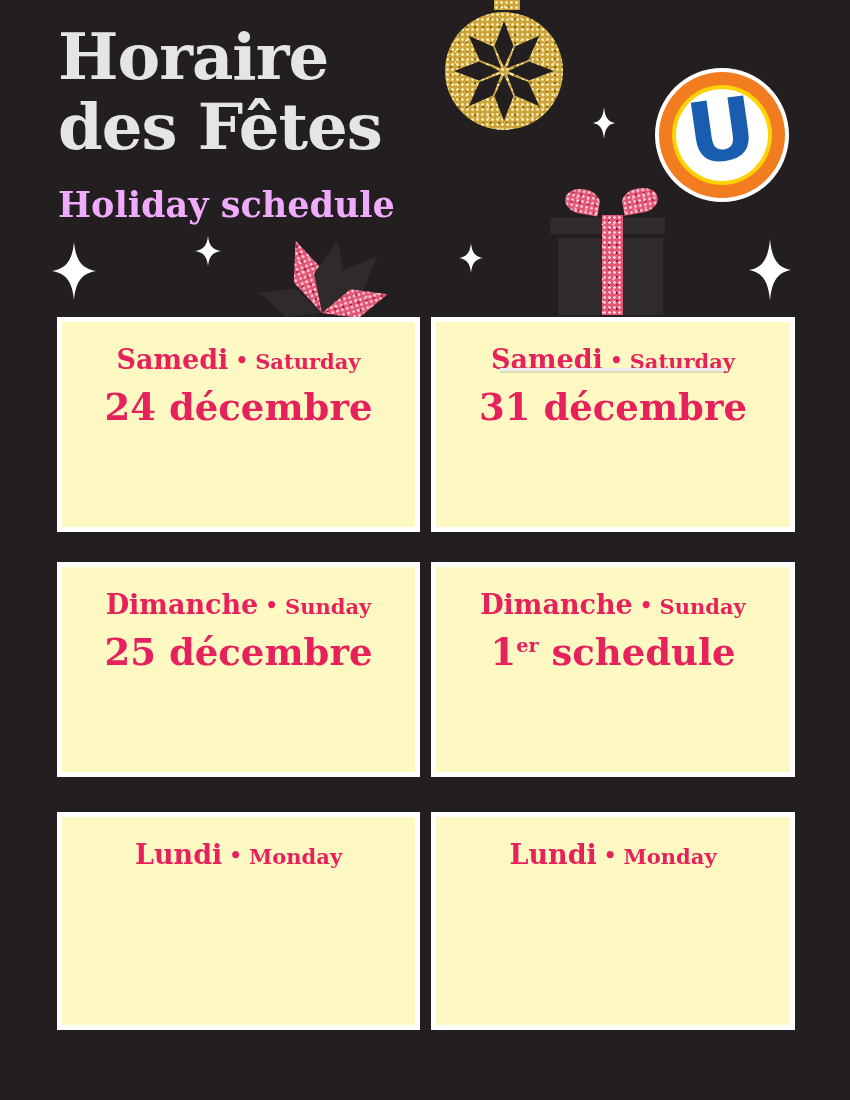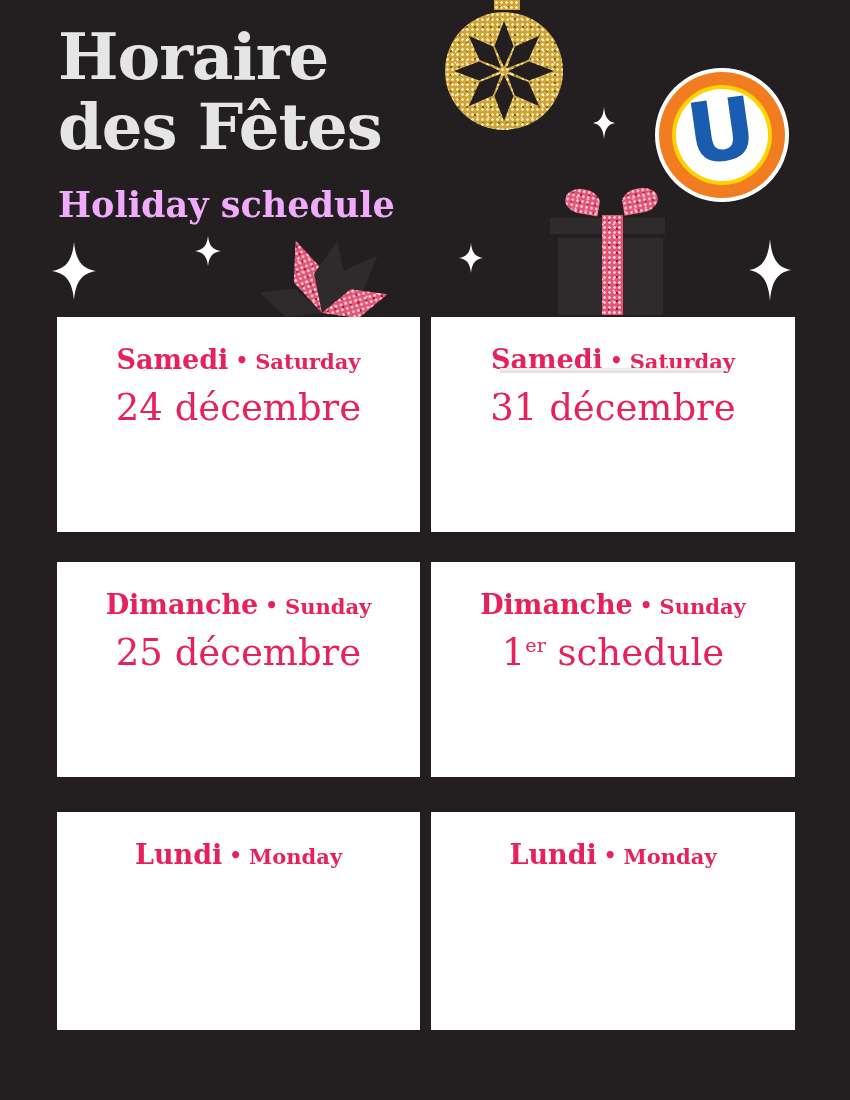--- a/index.html
+++ b/index.html
@@ -70,28 +70,28 @@
     -webkit-clip-path:polygon(50% 0,100% 50%,50% 100%,0 50%);
     clip-path:polygon(50% 0,100% 50%,50% 100%,0 50%);
   }
   .petal.dark{background:#2f2b2c;}
 
   
   .sparkle svg{display:block;width:100%;height:100%;}
 
   
   .card{
-    box-sizing:border-box;background:#ffffff;border:5px solid #ffffff;
+    box-sizing:border-box;background:#fef9c3;border:5px solid #ffffff;
     text-align:center;color:#e7215b;
   }
   .card-heading{margin-top:24px;font-weight:bold;line-height:28px;}
   .day-fr{font-size:27px;}
   .bullet{font-size:20px;margin:0 7px;vertical-align:2px;}
   .day-en{font-size:21px;}
-  .card-date{margin-top:3px;font-weight:normal;font-size:37px;line-height:40px;}
+  .card-date{margin-top:3px;font-weight:bold;font-size:37px;line-height:40px;}
   .card-date sup{font-size:.52em;}
   .erase-line{
     position:absolute;left:50%;top:46px;transform:translateX(-50%);
     width:226px;height:3px;background:#ececee;
     box-shadow:0 2px 1px rgba(0,0,0,.12);
   }
 </style>
 </head>
 <body>
 

